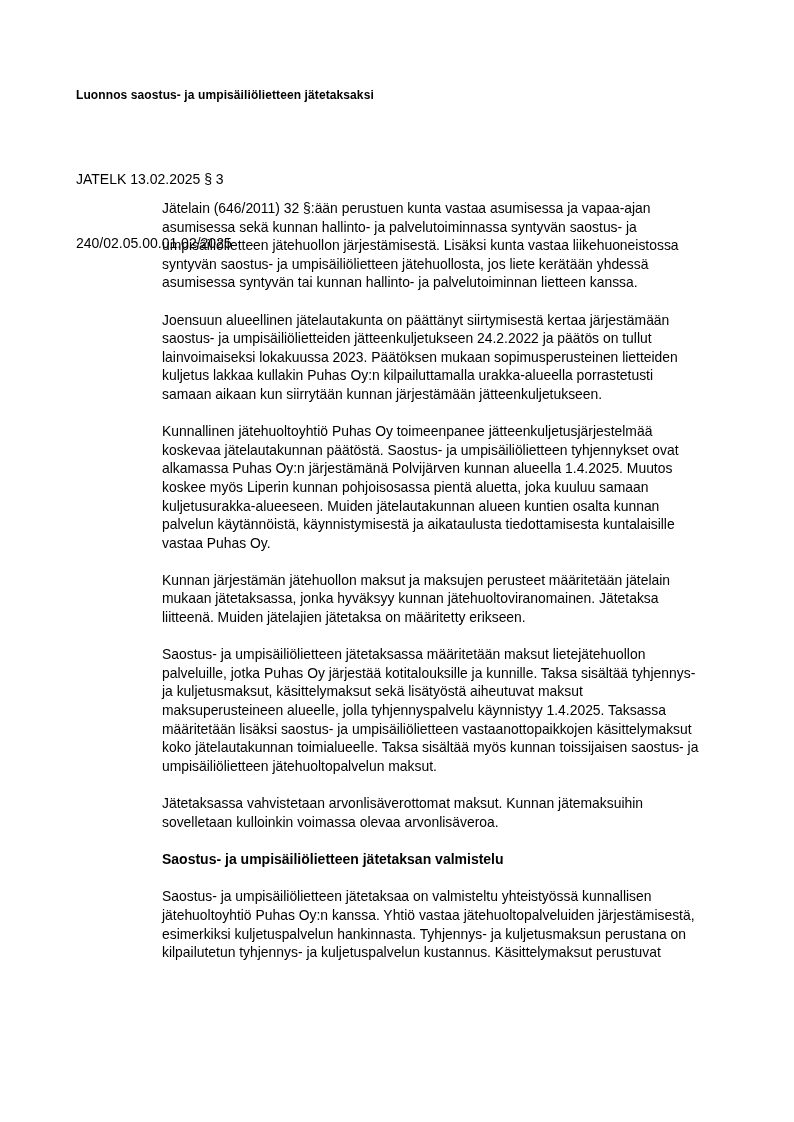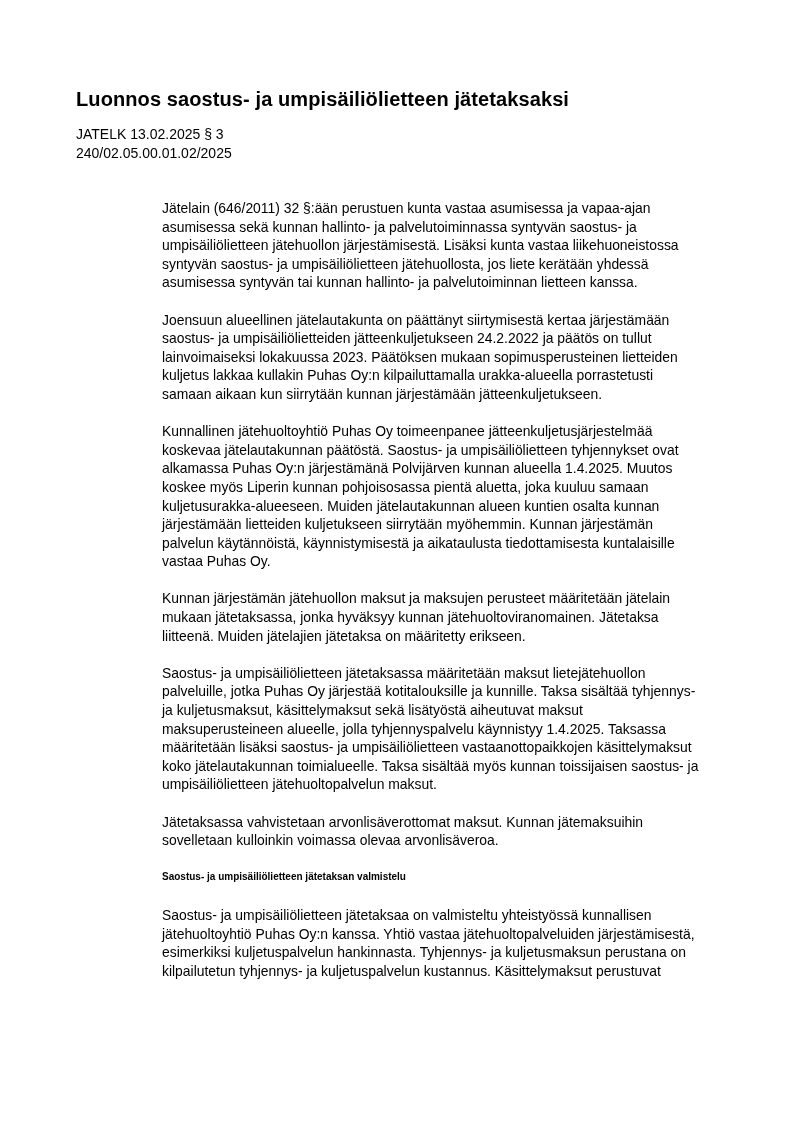--- a/index.html
+++ b/index.html
@@ -3,29 +3,29 @@
 <meta charset="utf-8">
 <style>
   html, body { margin: 0; padding: 0; background: #ffffff; }
   body {
     width: 794px; height: 1122px; position: relative; overflow: hidden;
     font-family: "Liberation Sans", sans-serif; color: #000000;
   }
   .page { position: absolute; left: 0; top: 0; width: 794px; height: 1122px; }
   .doc-title {
     position: absolute; left: 76px; top: 88px;
-    font-size: 20px; font-weight: bold; letter-spacing: 0.1px; white-space: nowrap;
+    font-size: 12px; font-weight: bold; letter-spacing: 0.1px; white-space: nowrap;
   }
   .meta { position: absolute; left: 76px; top: 125px; font-size: 14px; line-height: 19px; }
-  .meta div { white-space: nowrap; }
+  .meta div { white-space: nowrap; margin-top: 45px; }
   .body { position: absolute; left: 162px; top: 199px; width: 590px; font-size: 13.9px; line-height: 18.6px; }
   .para { margin: 0 0 18.6px 0; }
   .para .line { display: block; white-space: nowrap; }
   .section-heading {
-    font-size: 10px; font-weight: bold; margin: 0 0 19px 0; white-space: nowrap; line-height: 18.6px;
+    font-size: 14px; font-weight: bold; margin: 0 0 19px 0; white-space: nowrap; line-height: 18.6px;
   }
 </style>
 </head>
 <body>
 
 <div class="page">
   <div class="doc-title">Luonnos saostus- ja umpisäiliölietteen jätetaksaksi</div>
 
   <div class="meta">
     <div>JATELK 13.02.2025 § 3</div>
@@ -47,21 +47,20 @@
           <span class="line">lainvoimaiseksi lokakuussa 2023. Päätöksen mukaan sopimusperusteinen lietteiden</span>
           <span class="line">kuljetus lakkaa kullakin Puhas Oy:n kilpailuttamalla urakka-alueella porrastetusti</span>
           <span class="line">samaan aikaan kun siirrytään kunnan järjestämään jätteenkuljetukseen.</span>
         </div>
         <div class="para">
           <span class="line">Kunnallinen jätehuoltoyhtiö Puhas Oy toimeenpanee jätteenkuljetusjärjestelmää</span>
           <span class="line">koskevaa jätelautakunnan päätöstä. Saostus- ja umpisäiliölietteen tyhjennykset ovat</span>
           <span class="line">alkamassa Puhas Oy:n järjestämänä Polvijärven kunnan alueella 1.4.2025. Muutos</span>
           <span class="line">koskee myös Liperin kunnan pohjoisosassa pientä aluetta, joka kuuluu samaan</span>
           <span class="line">kuljetusurakka-alueeseen. Muiden jätelautakunnan alueen kuntien osalta kunnan</span>
-          <span class="line">järjestämään lietteiden kuljetukseen siirrytään myöhemmin. Kunnan järjestämän</span>
           <span class="line">palvelun käytännöistä, käynnistymisestä ja aikataulusta tiedottamisesta kuntalaisille</span>
           <span class="line">vastaa Puhas Oy.</span>
         </div>
         <div class="para">
           <span class="line">Kunnan järjestämän jätehuollon maksut ja maksujen perusteet määritetään jätelain</span>
           <span class="line">mukaan jätetaksassa, jonka hyväksyy kunnan jätehuoltoviranomainen. Jätetaksa</span>
           <span class="line">liitteenä. Muiden jätelajien jätetaksa on määritetty erikseen.</span>
         </div>
         <div class="para">
           <span class="line">Saostus- ja umpisäiliölietteen jätetaksassa määritetään maksut lietejätehuollon</span>

